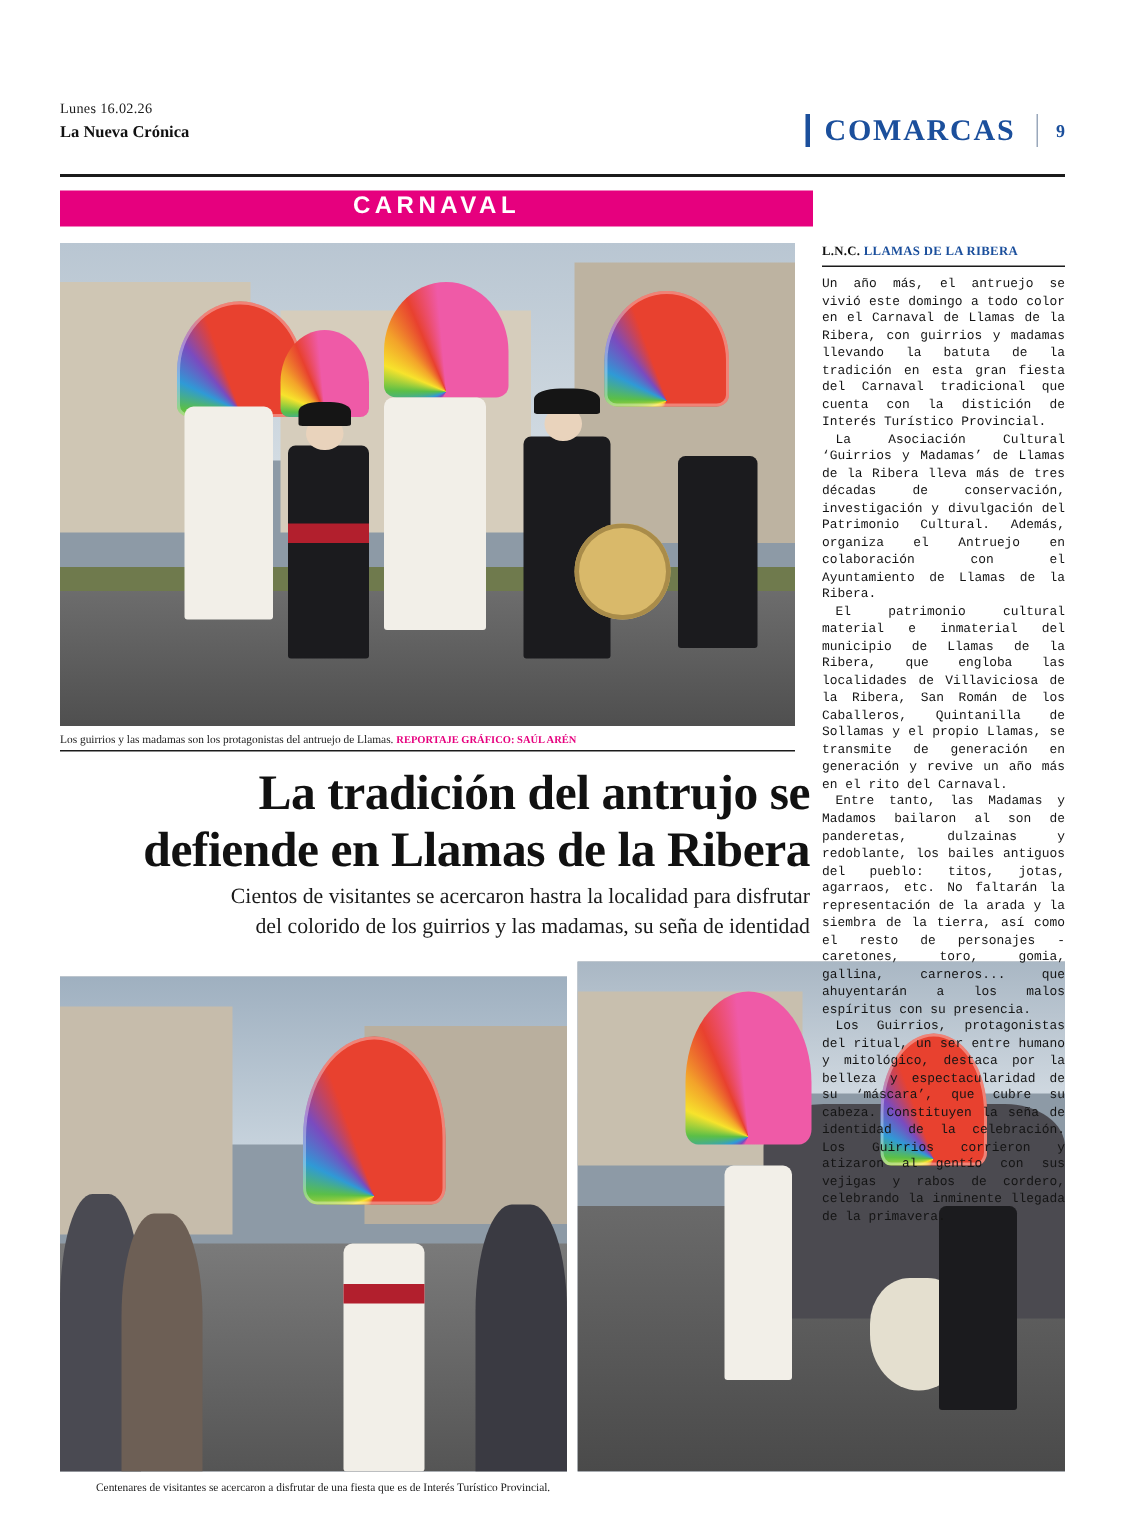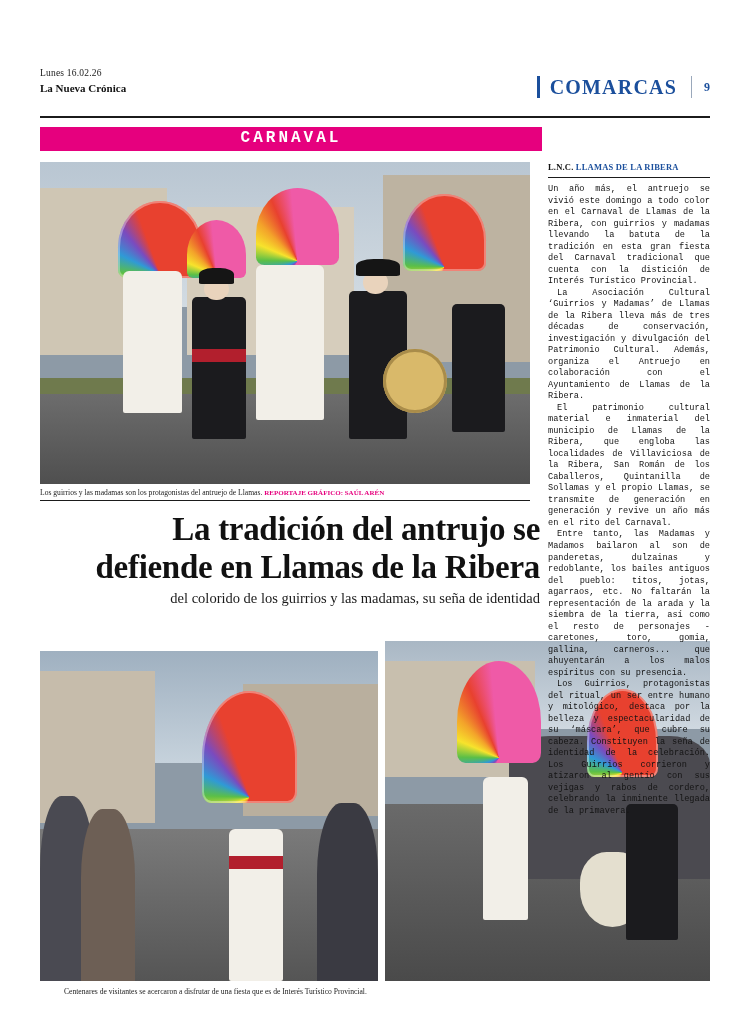--- a/index.html
+++ b/index.html
@@ -100,21 +100,21 @@
   }
   .banner-text {
     position: absolute;
     left: 0; right: 0;
     top: 2px;
     text-align: center;
     color: #ffffff;
     font-size: 16px;
     font-weight: bold;
     letter-spacing: 3px;
-    font-family: Liberation Mono, monospace;
+    font-family: Liberation Sans, sans-serif;
   }
 
   
   .photo {
     position: absolute;
     overflow: hidden;
     background: #8d9aa6;
   }
   .photo-main {
     left: 40px;
@@ -336,20 +336,21 @@
     <span class="credit">REPORTAJE GRÁFICO: SAÚL ARÉN</span>
   </div>
   <div class="rule-under-cap"></div>
 
   <div class="headline">
     <div>La tradición del antrujo se</div>
     <div>defiende en Llamas de la Ribera</div>
   </div>
 
   <div class="subhead">
+    <div>Cientos de visitantes se acercaron hastra la localidad para disfrutar</div>
     <div>del colorido de los guirrios y las madamas, su seña de identidad</div>
   </div>
 
   <div class="photo photo-bl">
     <div class="sky" style="height:34%;background:linear-gradient(#9fb0c0,#c6d2dc);"></div>
     <div class="bld" style="left:0;top:6%;width:34%;height:46%;background:#c6bcab;"></div>
     <div class="bld" style="right:0;top:10%;width:40%;height:40%;background:#b9af9e;"></div>
     <div class="road" style="height:46%;background:linear-gradient(#7a7a7a,#555);"></div>
     <div class="crowd" style="left:0%;top:44%;width:16%;height:56%;background:#4a4a52;"></div>
     <div class="crowd" style="left:12%;top:48%;width:16%;height:52%;background:#6d5f55;"></div>

